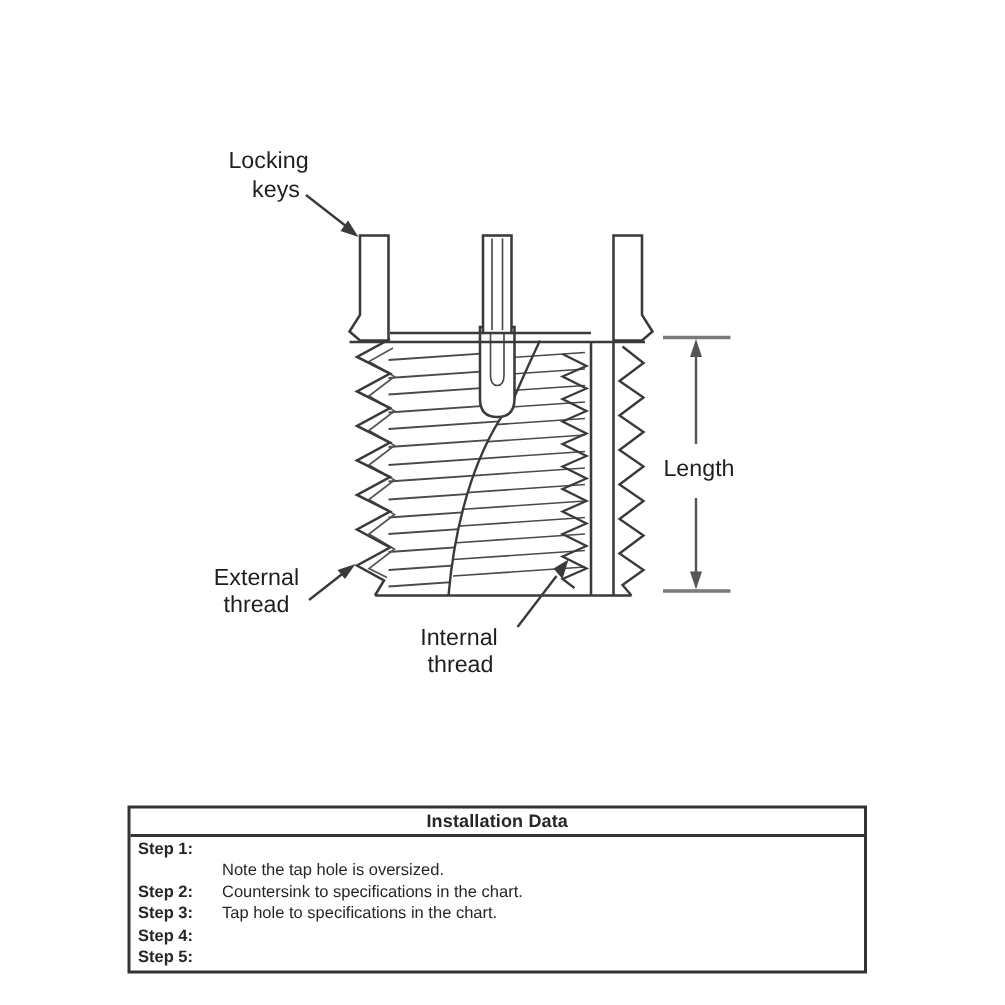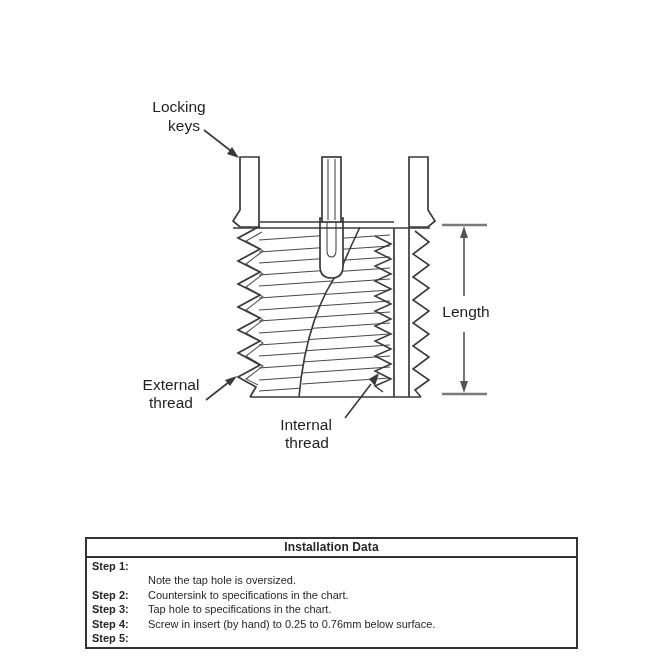--- a/index.html
+++ b/index.html
@@ -131,21 +131,20 @@
       <div class="doc-row">
         <span class="doc-label">Step 2:</span>
         <span class="doc-text">Countersink to specifications in the chart.</span>
       </div>
       <div class="doc-row">
         <span class="doc-label">Step 3:</span>
         <span class="doc-text">Tap hole to specifications in the chart.</span>
       </div>
       <div class="doc-row">
         <span class="doc-label">Step 4:</span>
-        <span class="doc-text">Screw in insert (by hand) to 0.25 to 0.76mm below surface.</span>
       </div>
       <div class="doc-row">
         <span class="doc-label">Step 5:</span>
       </div>
     </div>
   </div>
 
 </div>
 
 </body></html>

